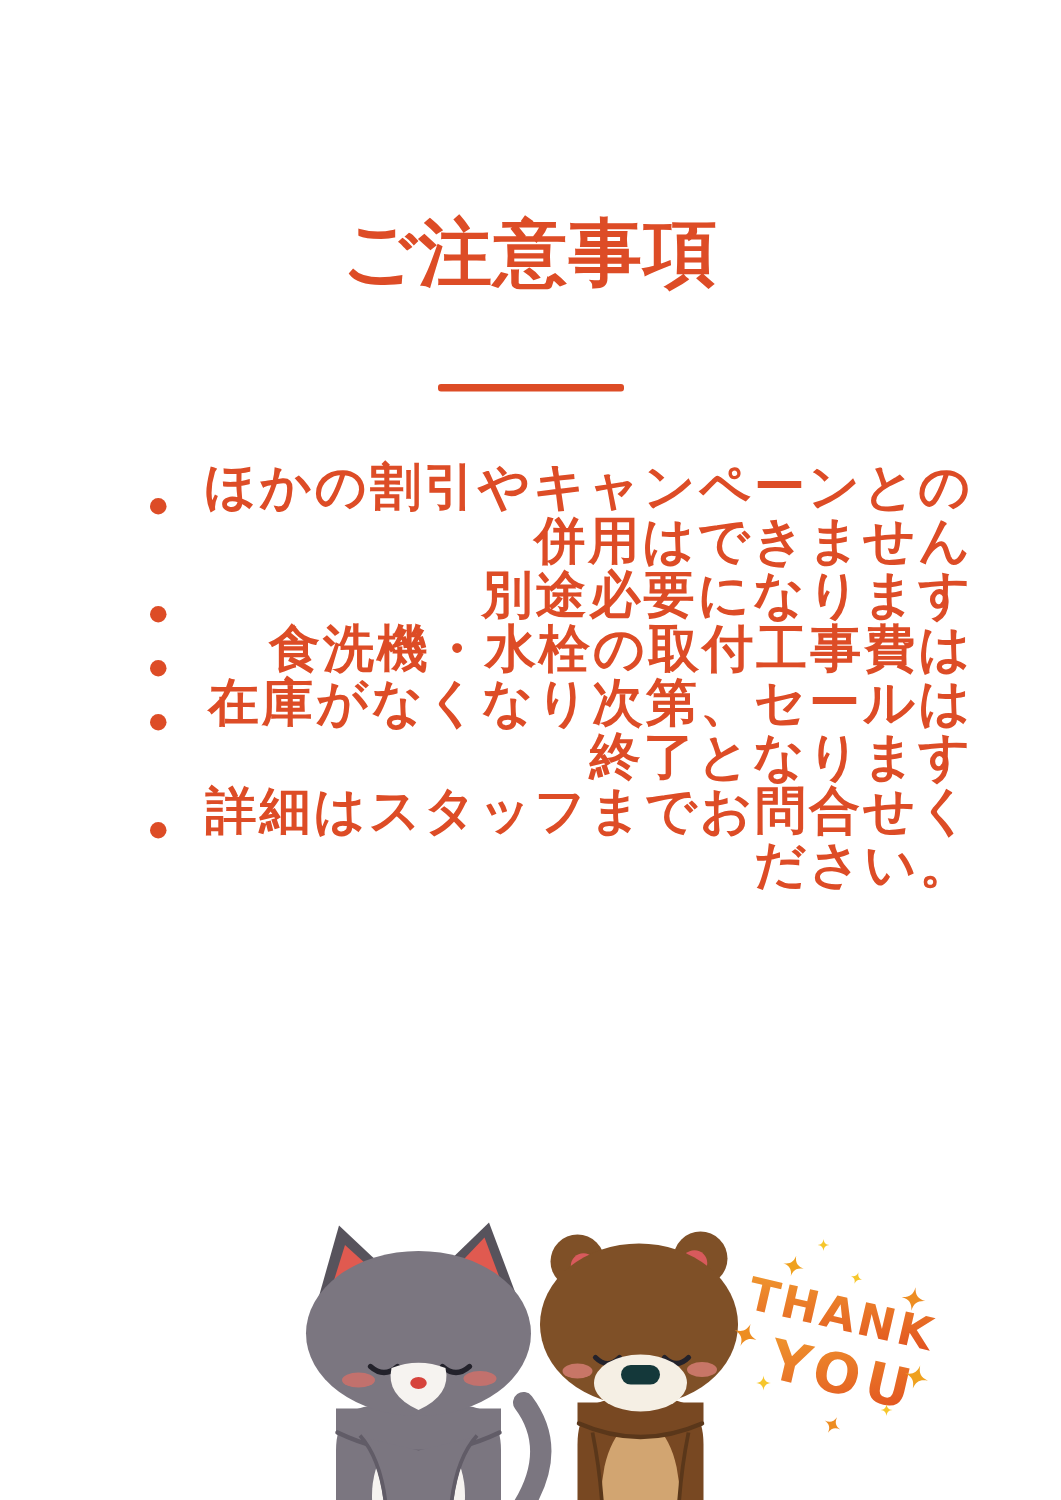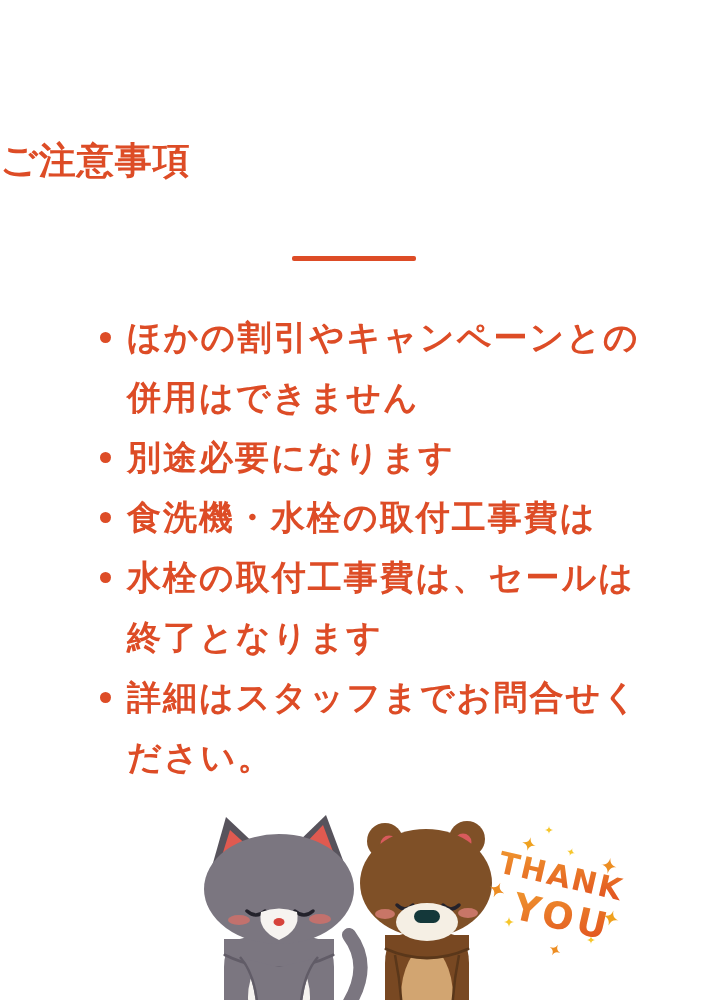--- a/index.html
+++ b/index.html
@@ -8,21 +8,22 @@
     width:707px; height:1000px;
     margin:0 auto;
     background:var(--background,#ffffff);
     overflow:hidden;
     font-family:"DejaVu Sans","Liberation Sans",sans-serif;
   }
   .title {
     position:absolute;
     top:136px; left:0; width:100%;
     margin:0;
-    font-size:37px;
+    text-align:center;
+    font-size:49px;
     font-weight:700;
     letter-spacing:1px;
     color:var(--accent,#DD4C26);
   }
   .divider {
     position:absolute;
     top:256px; left:50%;
     transform:translateX(-50%);
     width:124px; height:5px;
     border-radius:2px;
@@ -31,24 +32,25 @@
   .notes {
     position:absolute;
     top:307px; left:127px;
     width:522px;
     margin:0; padding:0;
     list-style:none;
   }
   .note {
     position:relative;
     font-size:34px;
-    line-height:60px;
+    line-height:36px;
     font-weight:700;
     letter-spacing:2px;
     color:var(--accent,#DD4C26);
+    text-align:right;
   }
   .note .dot {
     position:absolute;
     left:-27px; top:25px;
     width:11px; height:11px;
     border-radius:50%;
     background:var(--accent,#DD4C26);
   }
   .footer-art {
     position:absolute;
@@ -81,21 +83,21 @@
         <span class="note-text">別途必要になります</span>
       </li>
 
       <li class="note">
         <span class="dot"></span>
         <span class="note-text">食洗機・水栓の取付工事費は</span>
       </li>
 
       <li class="note">
         <span class="dot"></span>
-        <span class="note-text">水栓の取付工事費は、セールは終了となります</span>
+        <span class="note-text">在庫がなくなり次第、セールは終了となります</span>
       </li>
 
       <li class="note">
         <span class="dot"></span>
         <span class="note-text">詳細はスタッフまでお問合せください。</span>
       </li>
     </ul>
 
   <svg class="footer-art" viewBox="0 0 707 200" width="707" height="200" xmlns="http://www.w3.org/2000/svg">
     <defs>

